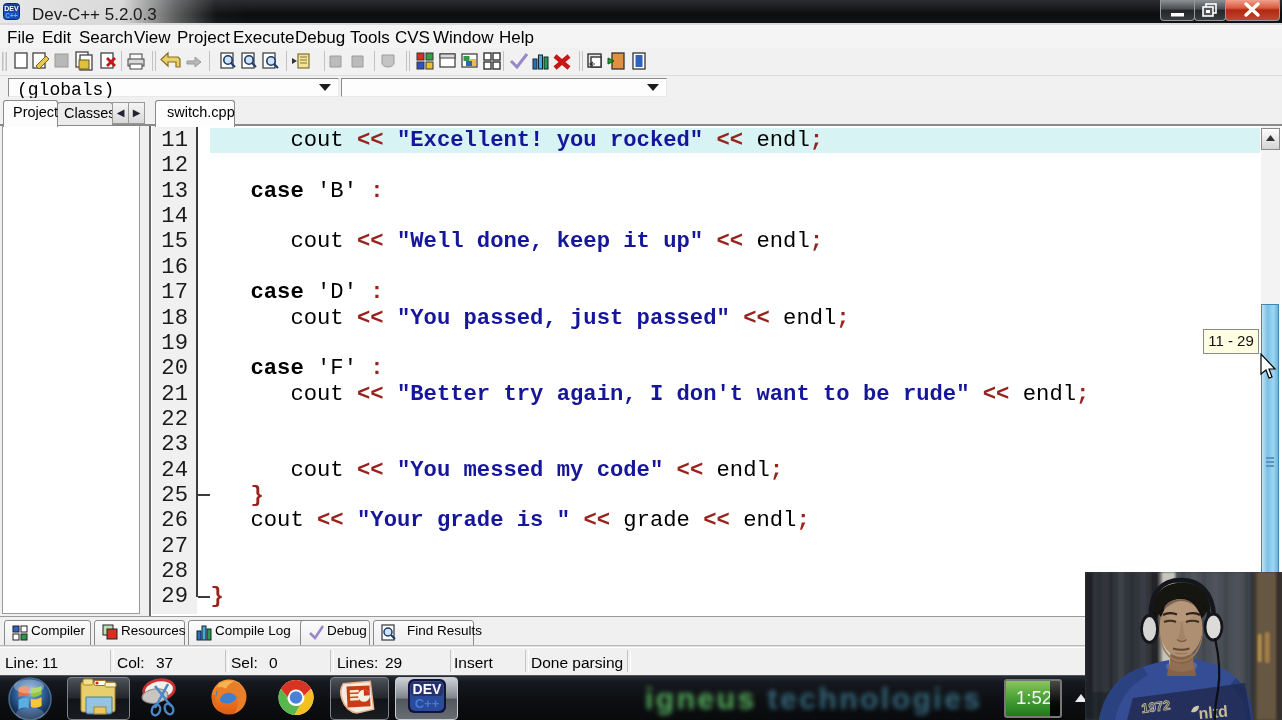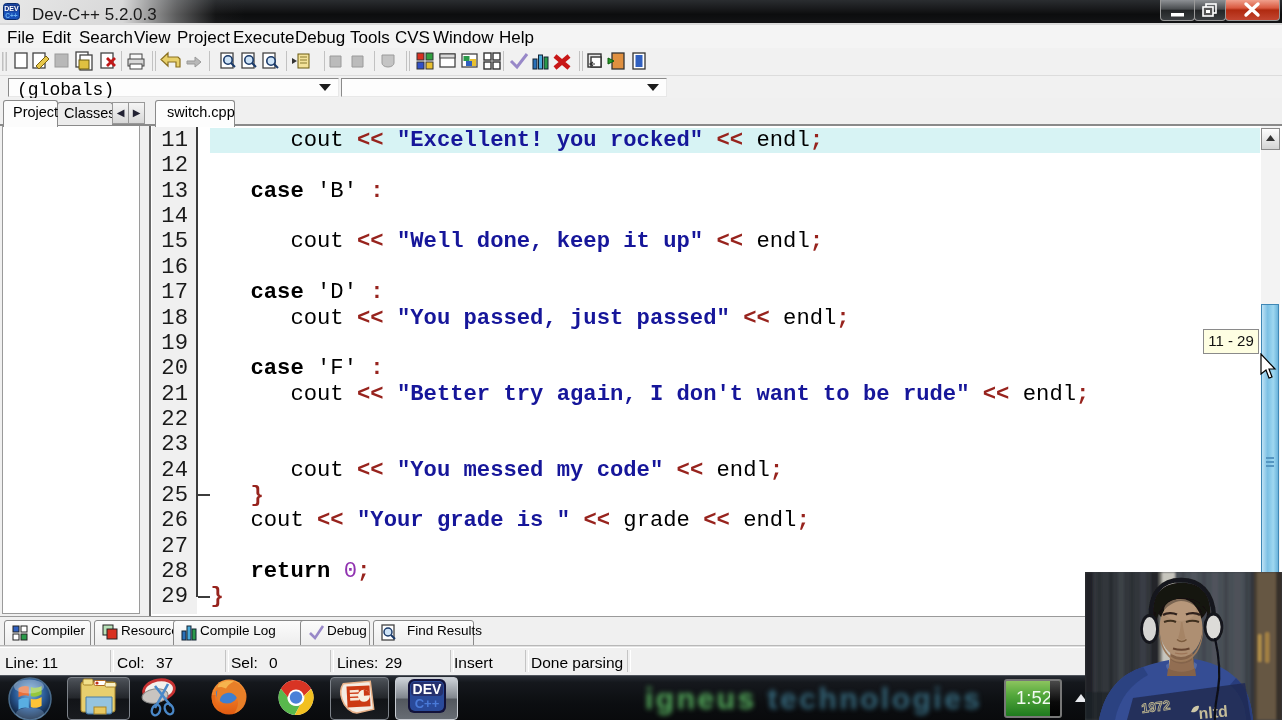--- a/index.html
+++ b/index.html
@@ -257,21 +257,20 @@
   <div class="abs cl" style="top:128px">      cout <span class="o">&lt;&lt;</span> <span class="s">"Excellent! you rocked"</span> <span class="o">&lt;&lt;</span> endl<span class="o">;</span></div>
   <div class="abs cl" style="top:178.7px">   <span class="k">case</span> 'B' <span class="o">:</span></div>
   <div class="abs cl" style="top:229.4px">      cout <span class="o">&lt;&lt;</span> <span class="s">"Well done, keep it up"</span> <span class="o">&lt;&lt;</span> endl<span class="o">;</span></div>
   <div class="abs cl" style="top:280.1px">   <span class="k">case</span> 'D' <span class="o">:</span></div>
   <div class="abs cl" style="top:305.5px">      cout <span class="o">&lt;&lt;</span> <span class="s">"You passed, just passed"</span> <span class="o">&lt;&lt;</span> endl<span class="o">;</span></div>
   <div class="abs cl" style="top:356.2px">   <span class="k">case</span> 'F' <span class="o">:</span></div>
   <div class="abs cl" style="top:381.5px">      cout <span class="o">&lt;&lt;</span> <span class="s">"Better try again, I don't want to be rude"</span> <span class="o">&lt;&lt;</span> endl<span class="o">;</span></div>
   <div class="abs cl" style="top:457.6px">      cout <span class="o">&lt;&lt;</span> <span class="s">"You messed my code"</span> <span class="o">&lt;&lt;</span> endl<span class="o">;</span></div>
   <div class="abs cl" style="top:482.9px">   <span class="o">}</span></div>
   <div class="abs cl" style="top:508.3px">   cout <span class="o">&lt;&lt;</span> <span class="s">"Your grade is "</span> <span class="o">&lt;&lt;</span> grade <span class="o">&lt;&lt;</span> endl<span class="o">;</span></div>
-  <div class="abs cl" style="top:559px">   <span class="k">return</span> <span class="n">0</span><span class="o">;</span></div>
   <div class="abs cl" style="top:584.3px"><span class="o">}</span></div>
 
   <div class="abs" style="left:198px;top:494px;width:12px;height:2px;background:#3c3c3c;"></div>
   <div class="abs" style="left:198px;top:596px;width:12px;height:2px;background:#3c3c3c;"></div>
 
   <div class="abs" id="sbar"></div>
   <div class="abs" id="sbarbtn"><svg width="17" height="20">
         <path d="M4 12 L8.5 6 L13 12 Z" fill="#333"></path>
       </svg></div>
   <div class="abs" id="sbthumb">
@@ -292,21 +291,21 @@
       </svg>
       <span style="position:absolute;left:26px;top:2px;">Compiler</span>
     </div>
   <div class="abs btab" style="left:94px;width:89px;">
       <svg width="22" height="24" style="position:absolute;left:4px;top:0">
         <rect x="4" y="4" width="10" height="10" fill="#b8e0b8" stroke="#222"></rect>
         <rect x="8" y="8" width="10" height="10" fill="#d83020" stroke="#222"></rect>
       </svg>
       <span style="position:absolute;left:26px;top:2px;">Resources</span>
     </div>
-  <div class="abs btab" style="left:173px;width:107px;padding-left:39px;">
+  <div class="abs btab" style="left:188px;width:107px;padding-left:39px;">
       <svg width="22" height="24" style="position:absolute;left:4px;top:0">
         <rect x="4" y="10" width="4" height="9" fill="#2a70b8" stroke="#123"></rect>
         <rect x="9" y="5" width="4" height="14" fill="#48a8d8" stroke="#123"></rect>
         <rect x="14" y="8" width="4" height="11" fill="#2a9a4a" stroke="#123"></rect>
       </svg>
       <span style="position:absolute;left:26px;top:2px;">Compile Log</span>
     </div>
   <div class="abs btab" style="left:300px;width:68px;">
       <svg width="22" height="24" style="position:absolute;left:4px;top:0">
         <path d="M5 12 L10 17 L18 5" fill="none" stroke="#9888c8" stroke-width="2.6"></path>

